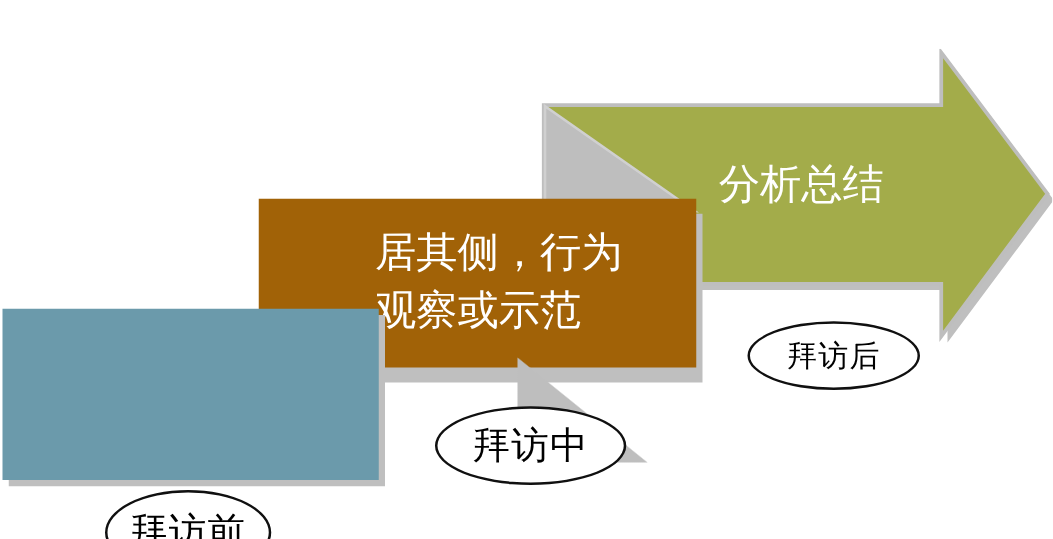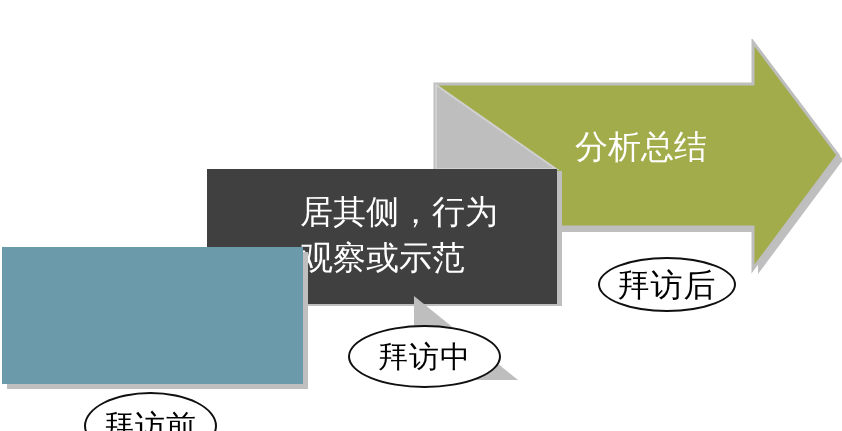--- a/index.html
+++ b/index.html
@@ -36,23 +36,23 @@
     left: 2px;  top: 208px;
     width: 301px; height: 137px;
     background: #6b9aab;
   }
   
   #step2-shadow {
     left: 212px; top: 132px;
     width: 350px; height: 135px;
   }
   #step2-box {
-    left: 207px; top: 130px;
+    left: 207px; top: 120px;
     width: 350px; height: 135px;
-    background: #404040;
+    background: #a16207;
   }
   #step2-fold {
     left: 207px; top: 127px;
     width: 104px; height: 84px;
     background: linear-gradient(to bottom left, rgba(0,0,0,0) 49.6%, #bebebe 50.4%);
   }
   #step2-text {
     left: 93px; top: 20px;
     width: 270px;
     color: #ffffff;
@@ -92,21 +92,21 @@
     color: #000000;
     font-size: 30px;
     font-family: "DejaVu Serif", "Liberation Serif", serif;
     letter-spacing: 1px;
     white-space: nowrap;
     line-height: 1;
   }
   #ellipse1 { left: 84px;  top: 353px; width: 133px; height: 68px; }
   #ellipse2 { left: 348px; top: 286px; width: 153px; height: 63px; }
   #ellipse3 { left: 598px; top: 218px; width: 138px; height: 55px; }
-  #ellipse3 .ellipse-label { font-size: 32px; }
+  #ellipse3 .ellipse-label { font-size: 24px; }
 </style>
 </head>
 <body>
 
 <div id="canvas">
 
   <svg id="step3-wrap" width="842" height="431" viewBox="0 0 842 431" xmlns="http://www.w3.org/2000/svg">
 
     <polygon points="440,50 758,50 758,8 843,121 758,235 758,193 440,193" fill="#bfbfbf"></polygon>
 

